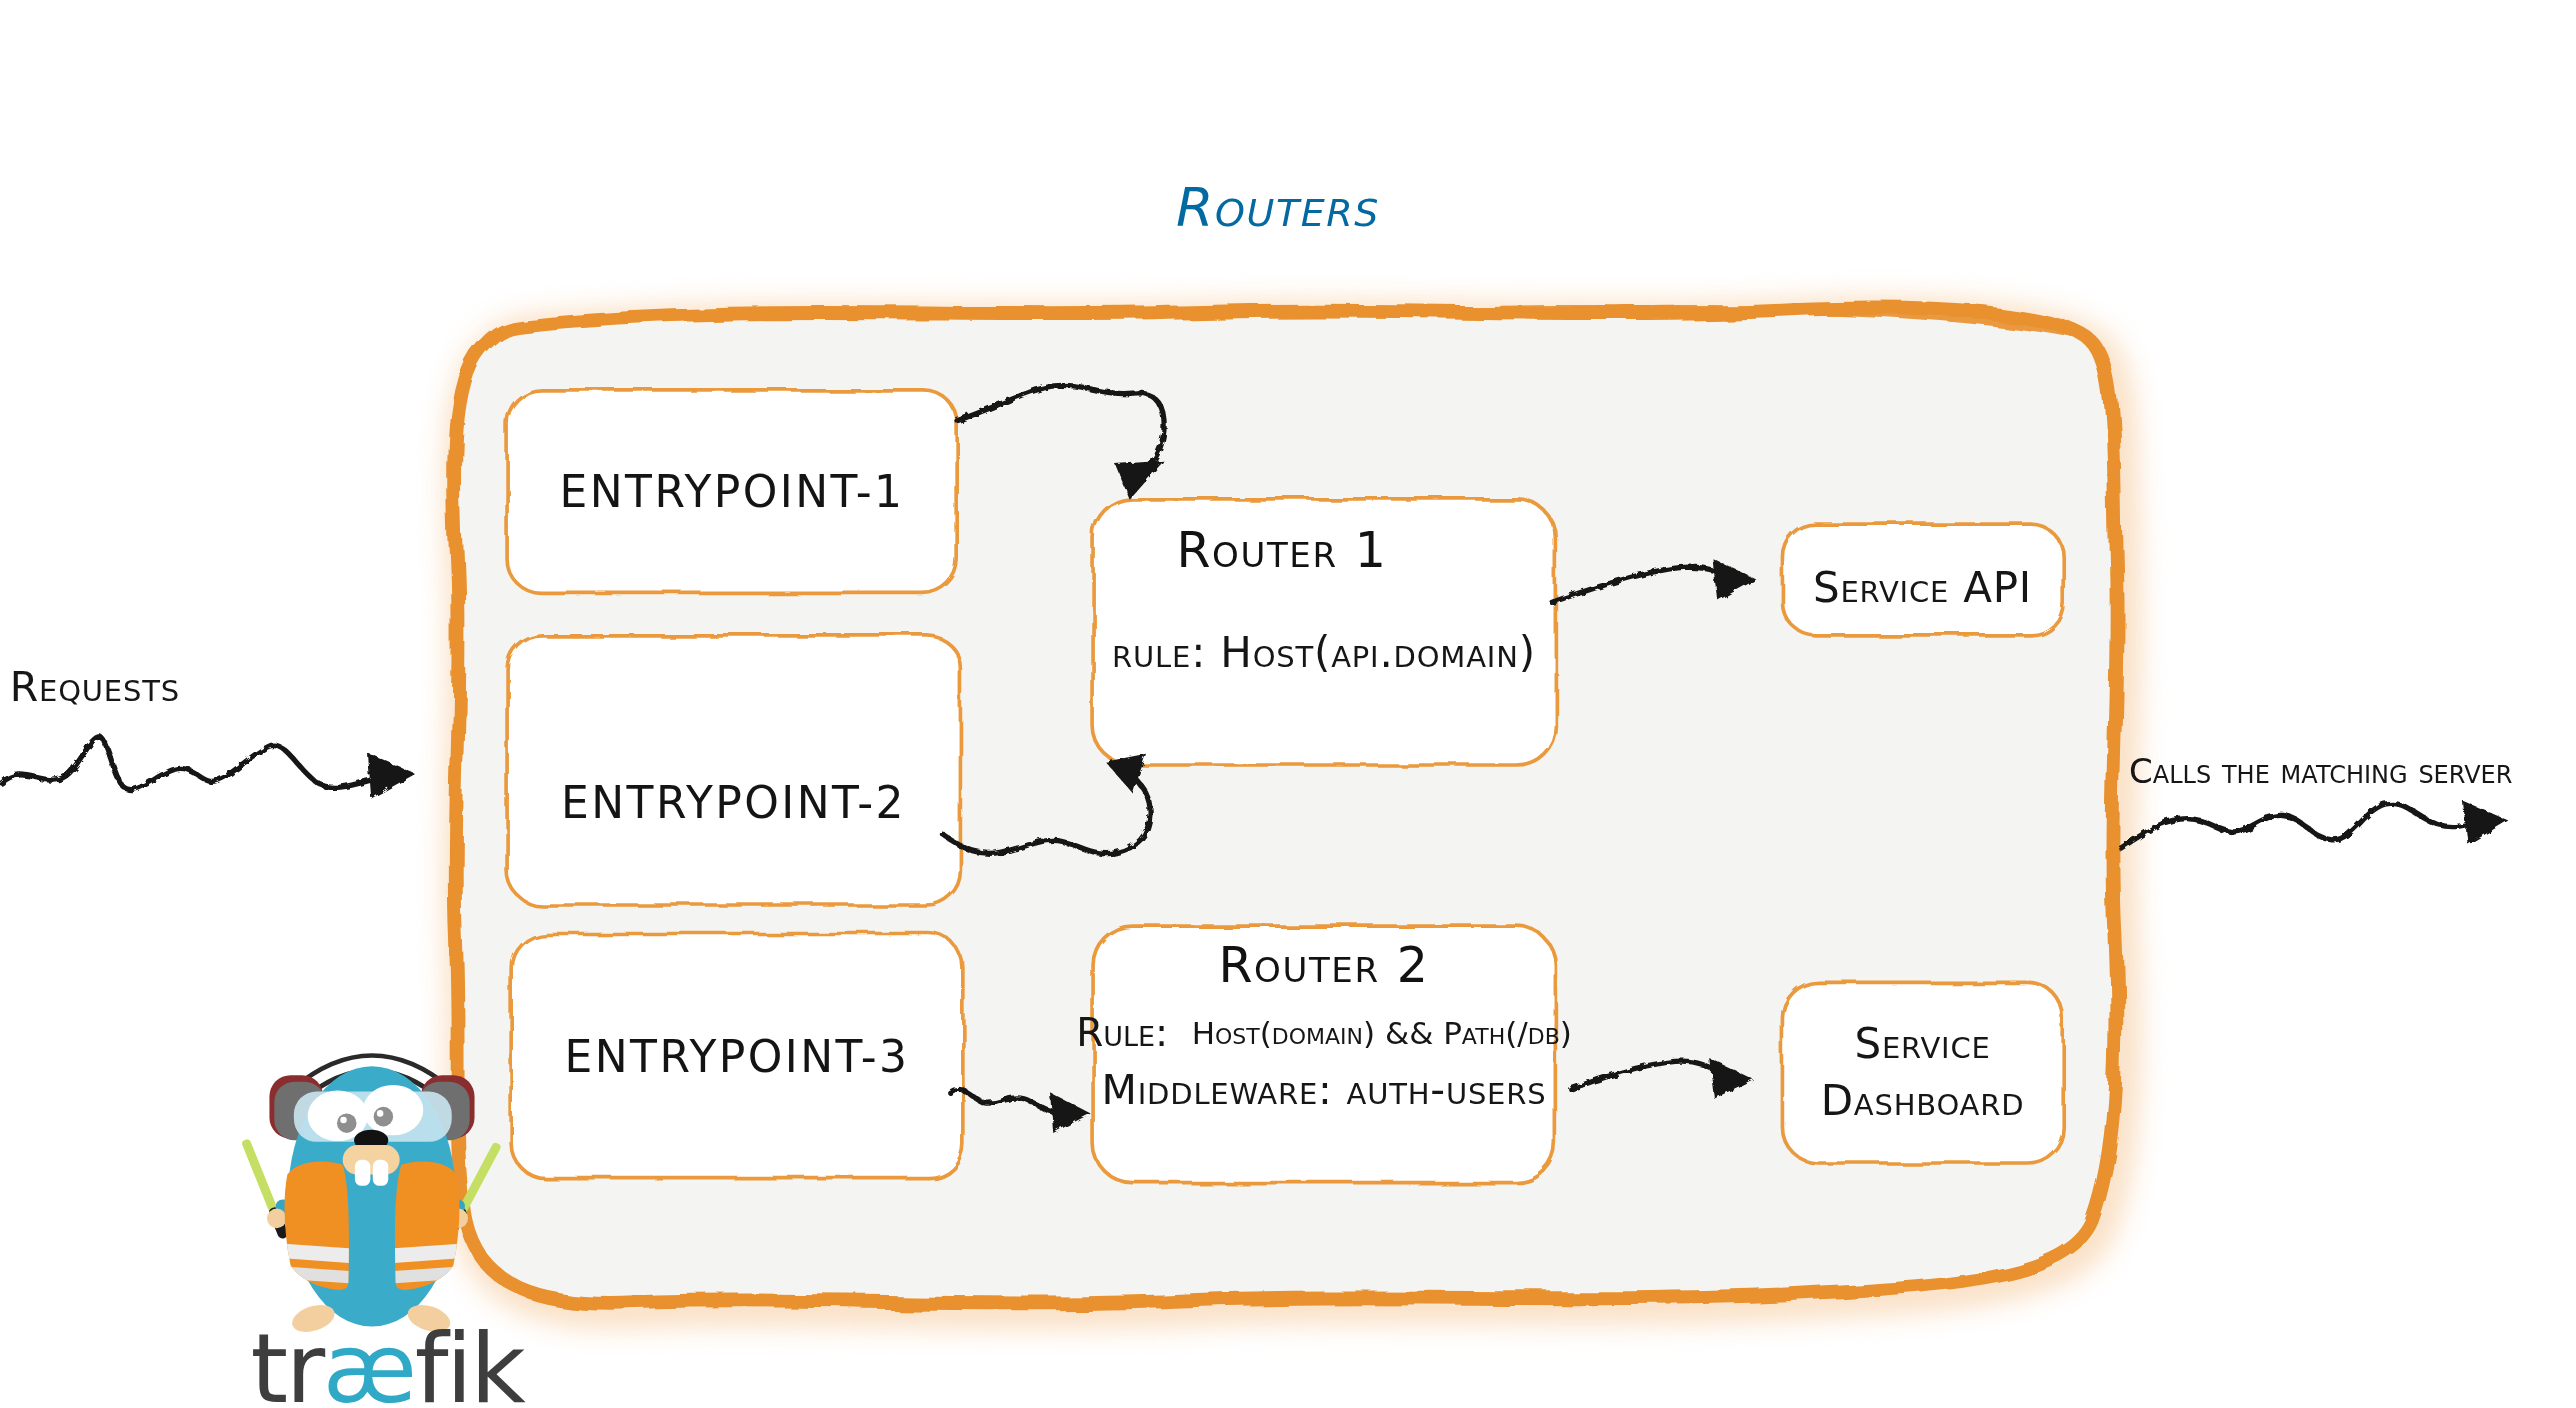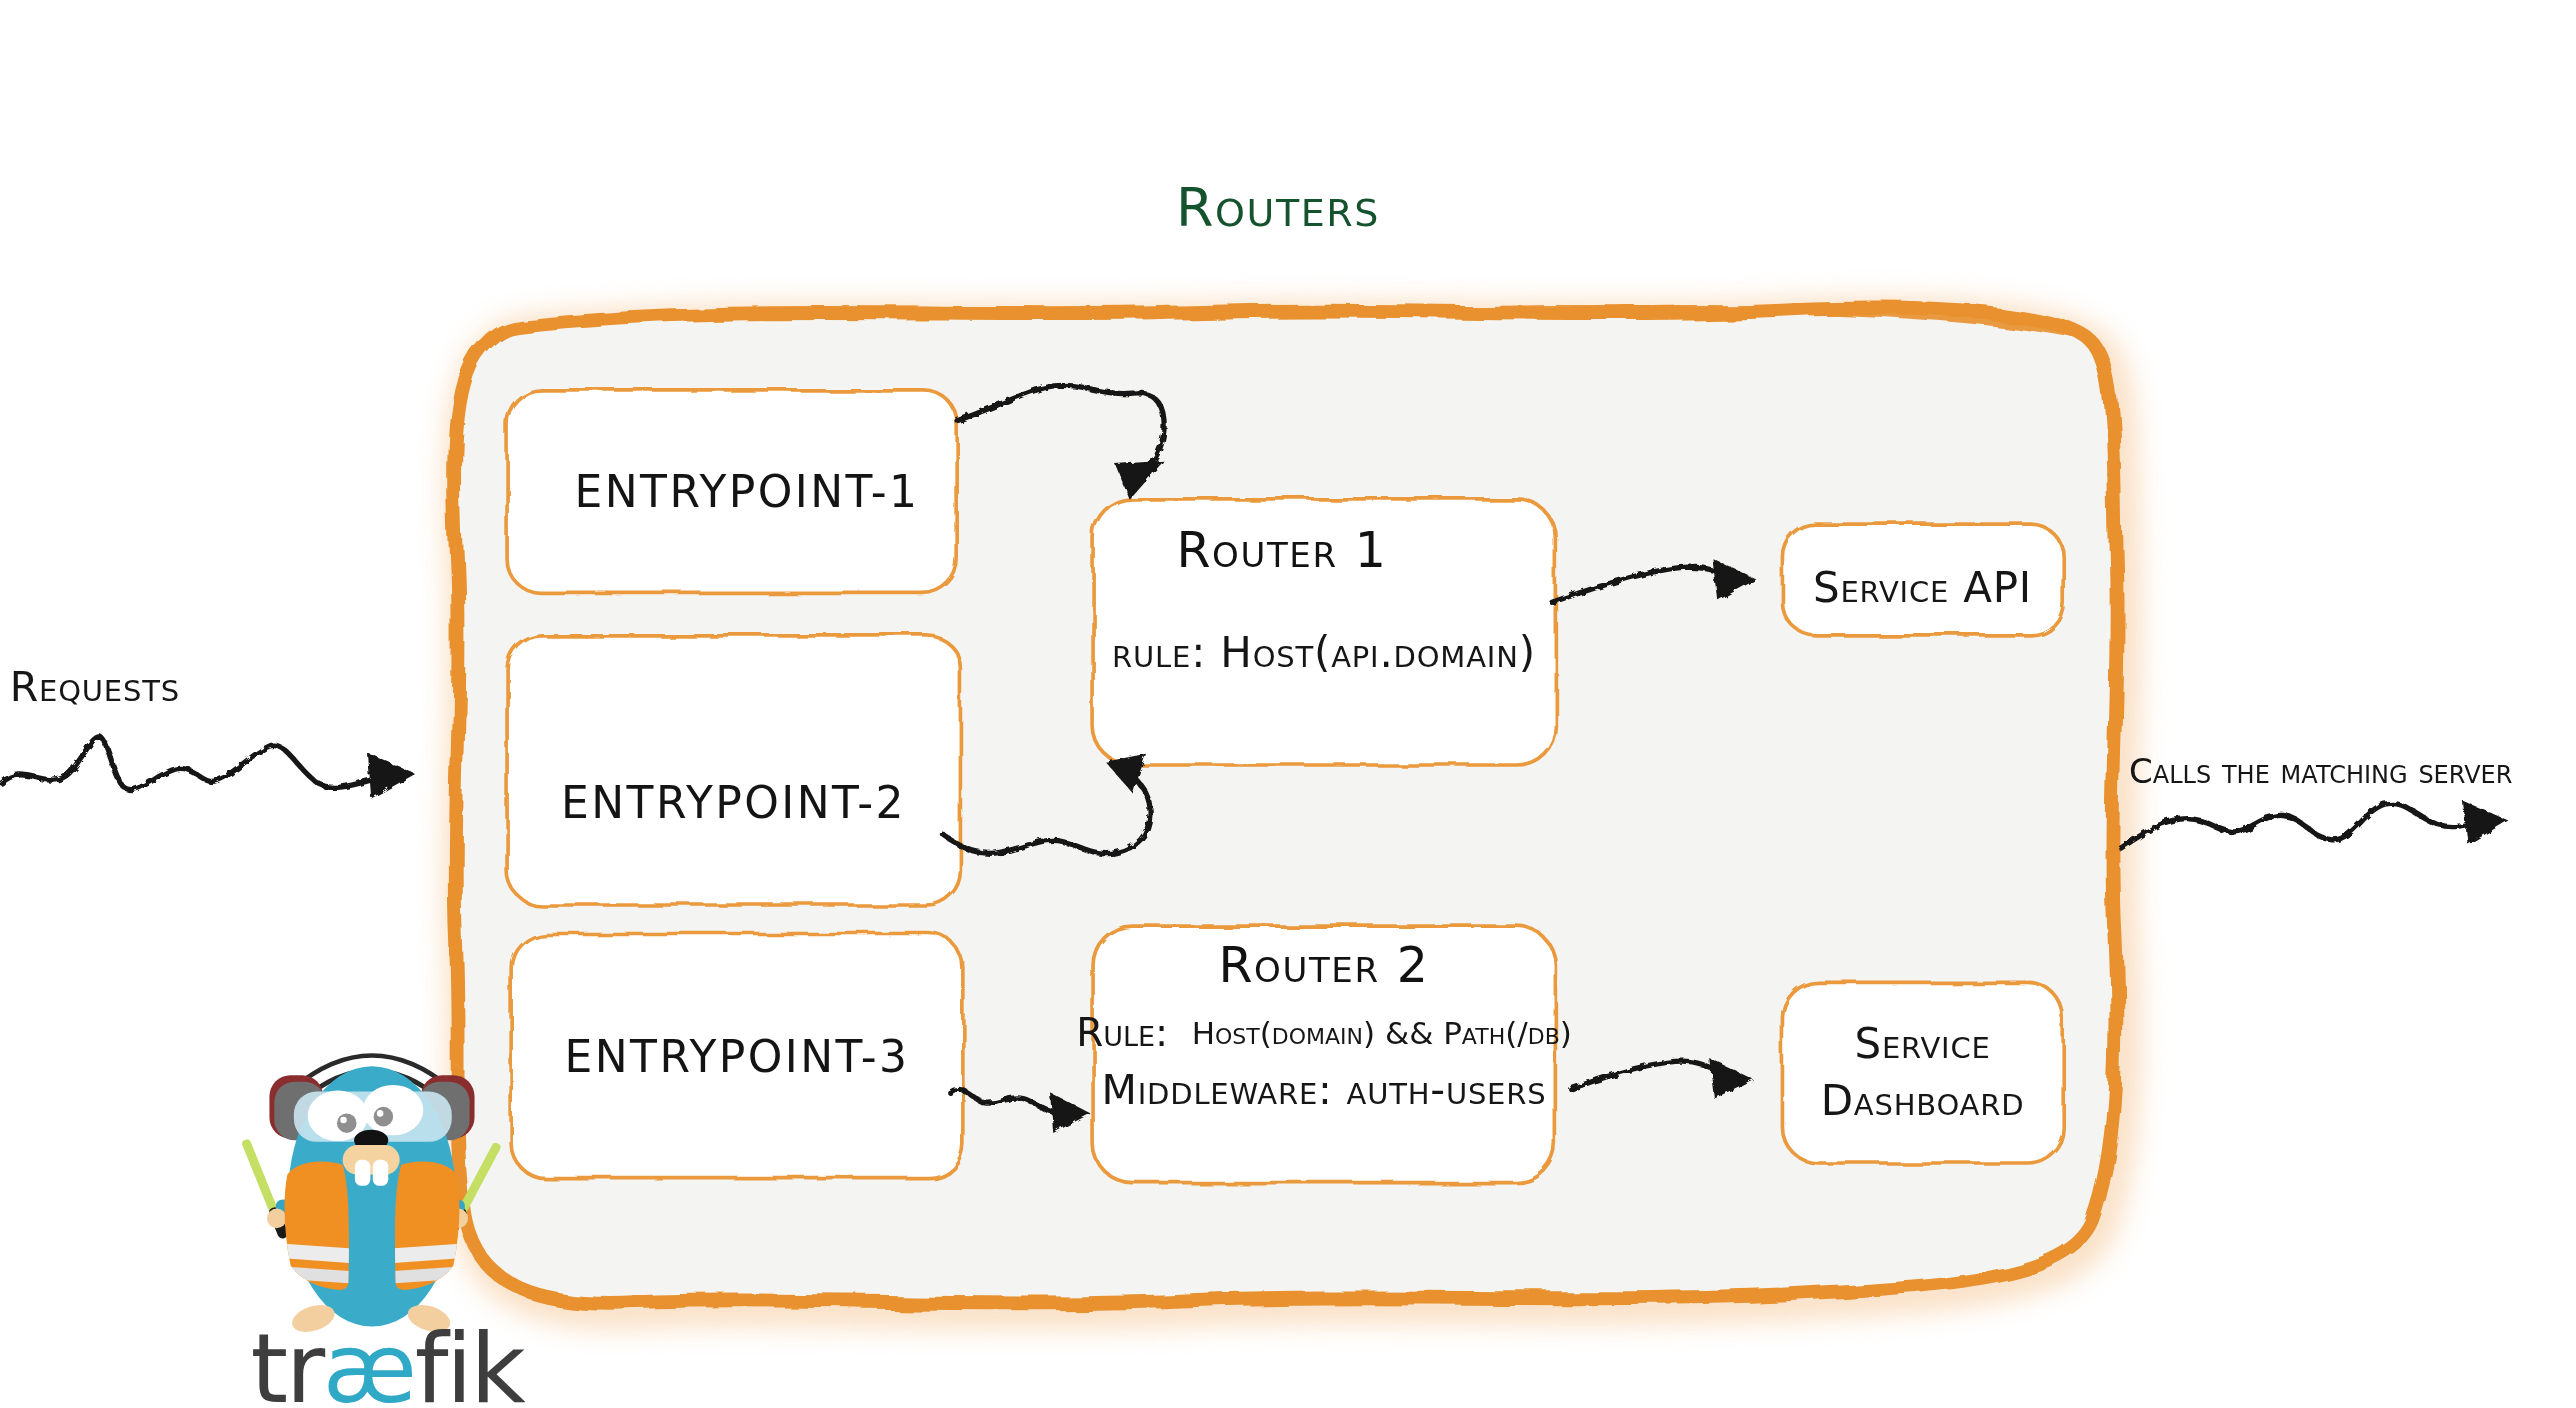--- a/index.html
+++ b/index.html
@@ -5,23 +5,23 @@
   html,body{margin:0;padding:0;}
   body{
     width:2576px;height:1408px;position:relative;overflow:hidden;
     background:#ffffff;
     font-family:"DejaVu Sans","Liberation Sans",sans-serif;
     color:#161616;
   }
   .abs{position:absolute;}
   .label{display:flex;align-items:center;justify-content:center;text-align:center;}
   .sc{font-variant:small-caps;}
-  .diagram-title{left:1050px;top:171px;width:456px;height:73px;font-size:54px;letter-spacing:1.6px;color:#14532d;}
+  .diagram-title{left:1050px;top:171px;width:456px;height:73px;font-size:54px;letter-spacing:1.6px;color:#0369a1;font-style:italic;}
   .ep-label{font-size:44px;letter-spacing:2.4px;text-transform:uppercase;color:#141414;}
-  .ep1{left:507px;top:390px;width:450px;height:203px;padding-left:15px;}
+  .ep1{left:507px;top:390px;width:450px;height:203px;}
   .ep2{left:507px;top:642px;width:453px;height:320px;}
   .ep3{left:511px;top:934px;width:452px;height:244px;}
   .router-title{font-size:49px;letter-spacing:1.6px;color:#121212;}
   .r1-title{left:1051px;top:518px;width:462px;height:65px;}
   .r1-rule{left:1093px;top:620px;width:462px;height:65px;font-size:42px;letter-spacing:0.8px;}
   .r2-title{left:1093px;top:934px;width:462px;height:62px;}
   .r2-rule{left:1089px;top:1008px;width:470px;height:49px;white-space:nowrap;gap:12px;}
   .r2-rule .big{font-size:39px;}
   .r2-rule .small{font-size:31px;margin-left:11.4px;}
   .r2-mw{left:1093px;top:1063px;width:462px;height:54px;font-size:41px;letter-spacing:0.8px;}

